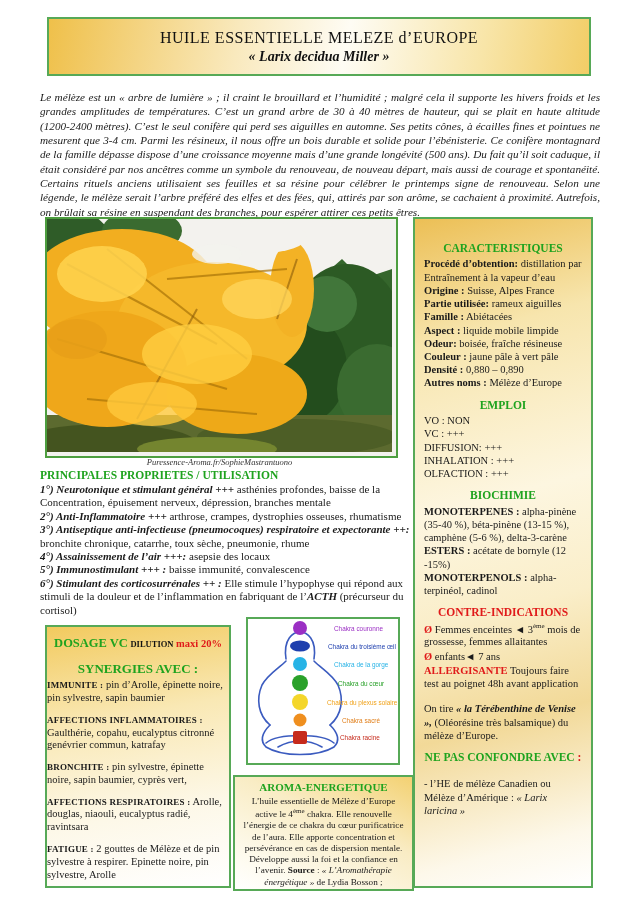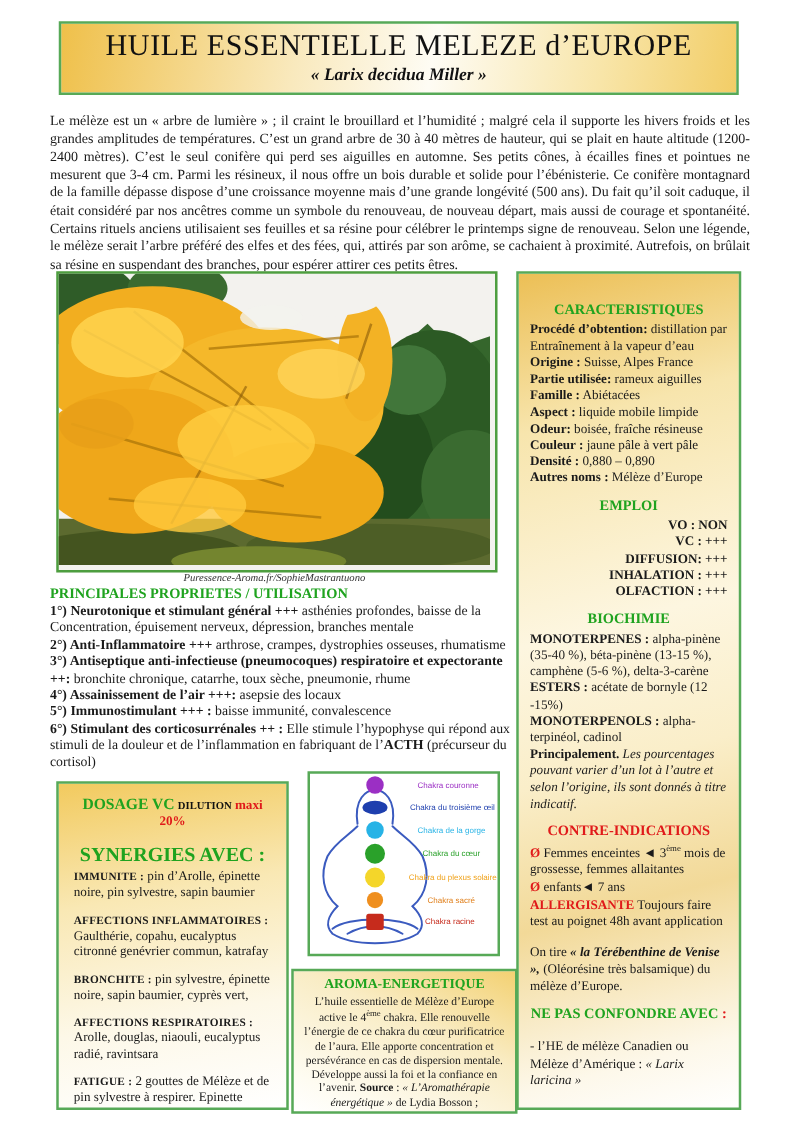--- a/index.html
+++ b/index.html
@@ -4,53 +4,53 @@
 <style>
   html,body{margin:0;padding:0;background:#ffffff;}
   .page{position:relative;width:637px;height:900px;background:#ffffff;
         font-family:"Liberation Serif", serif;color:#1a1a1a;overflow:hidden;}
 
   
   .header-box{position:absolute;left:47px;top:17px;width:540px;height:55px;
     border:2px solid #57a957;
     background:linear-gradient(100deg,#efc04a 0%,#f9e9bd 35%,#fefcf4 55%,#f8e5a8 80%,#f2cd66 100%);
     display:flex;flex-direction:column;align-items:center;justify-content:center;}
-  .header-title{font-size:24px;letter-spacing:.5px;color:#111;font-family:Liberation Serif, serif;}
+  .header-title{font-size:16px;letter-spacing:.5px;color:#111;font-family:Liberation Serif, serif;}
   .header-sub{font-size:14px;font-style:italic;font-weight:700;margin-top:2px;color:#111;}
 
   
   .intro{position:absolute;left:40px;top:90px;width:560px;font-size:11.2px;
-         line-height:1.28;text-align:justify;}
+         line-height:1.28;text-align:justify;font-style:italic;}
 
   
   .photo{position:absolute;left:45px;top:217px;width:349px;height:237px;
          border:2px solid #4d9e3f;background:#f3f2ee;}
   .photo svg{display:block;}
   .photo-caption{position:absolute;left:45px;top:457px;width:349px;text-align:center;
          font-size:8.5px;font-style:italic;color:#333;}
 
   
   .props{position:absolute;left:40px;top:468px;width:374px;font-size:11px;line-height:1.22;}
   .props .head{color:#1fa31f;font-weight:bold;font-size:11.5px;margin-bottom:1px;}
-  .props b{font-weight:bold;}
+  .props b{font-weight:bold;font-style:italic;}
 
   
   .g{color:#1fa31f;font-weight:bold;}
   .r{color:#e01a1a;font-weight:bold;}
 
   
   .left-box{position:absolute;left:45px;top:625px;width:186px;height:263px;
     border:2px solid #57a957;box-sizing:border-box;
     background:linear-gradient(170deg,#f2ca5e 0%,#f9e8b4 35%,#fdf8e8 70%,#ffffff 100%);
-    padding:9px 12px;font-size:10.5px;line-height:1.22;overflow:hidden;}
+    padding:9px 0;font-size:10.5px;line-height:1.22;overflow:hidden;}
   .dosage-line{text-align:center;margin-bottom:10px;}
   .dosage-line .t{font-size:12.5px;}
   .dosage-line .dil{font-size:8.5px;font-weight:bold;color:#111;}
   .dosage-line .mx{font-size:10.5px;}
-  .syn-head{text-align:center;font-size:16px;margin-bottom:2px;}
+  .syn-head{text-align:center;font-size:13px;margin-bottom:2px;}
   .syn-item{margin-bottom:9px;}
   .syn-item .lbl{font-weight:bold;font-size:9px;letter-spacing:.2px;}
 
   
   .chakra-box{position:absolute;left:246px;top:617px;width:154px;height:148px;
     border:2px solid #57a957;box-sizing:border-box;background:#ffffff;}
   .chakra-label{position:absolute;font-size:6.4px;white-space:nowrap;
     font-family:"Liberation Sans", sans-serif;}
 
   
@@ -61,21 +61,21 @@
   .aroma-box .head{font-size:11px;margin-bottom:1px;}
 
   
   .right-box{position:absolute;left:413px;top:217px;width:180px;height:671px;
     border:2px solid #57a957;box-sizing:border-box;
     background:linear-gradient(165deg,#ecbf55 0%,#f7e5ad 18%,#fdf6e0 42%,#faeec9 58%,#f2d998 74%,#fdf8ea 92%,#ffffff 100%);
     padding:6px 9px;font-size:10.5px;line-height:1.26;overflow:hidden;}
   .sec-head{text-align:center;font-size:11.5px;margin:8px 0 2px;}
   .sec-head.first{margin-top:16px;}
   .row b{font-weight:bold;}
-  .emploi-line{text-align:right;font-weight:bold;}
+  .emploi-line{text-align:left;font-weight:normal;}
   .bio-note i{font-style:italic;}
   .contra p{margin:0 0 1px;}
   .spacer{height:11px;}
   sup{font-size:7px;}
 </style>
 </head>
 <body>
 
 <div class="page">
 
@@ -200,21 +200,20 @@
     <div class="emploi-line">VO : NON</div>
     <div class="emploi-line">VC : +++</div>
     <div class="emploi-line">DIFFUSION: +++</div>
     <div class="emploi-line">INHALATION : +++</div>
     <div class="emploi-line">OLFACTION : +++</div>
 
     <div class="g sec-head">BIOCHIMIE</div>
     <div class="row"><b>MONOTERPENES :</b><span> alpha-pinène (35-40 %), béta-pinène (13-15 %), camphène (5-6 %), delta-3-carène</span></div>
     <div class="row"><b>ESTERS :</b><span> acétate de bornyle (12 -15%)</span></div>
     <div class="row"><b>MONOTERPENOLS :</b><span> alpha-terpinéol, cadinol</span></div>
-    <div class="bio-note"><b>Principalement.</b><i> Les pourcentages pouvant varier d’un lot à l’autre et selon l’origine, ils sont donnés à titre indicatif.</i></div>
 
     <div class="r sec-head">CONTRE-INDICATIONS</div>
     <div class="contra">
       <p><span class="r">Ø</span><span> Femmes enceintes ◄ 3</span><sup>ème</sup><span> mois de grossesse, femmes allaitantes</span></p>
       <p><span class="r">Ø</span><span> enfants◄ 7 ans</span></p>
       <p><span class="r">ALLERGISANTE</span><span> Toujours faire test au poignet 48h avant application</span></p>
       <div class="spacer"></div>
       <p><span>On tire </span><b><i>« la Térébenthine de Venise »,</i></b><span> (Oléorésine très balsamique) du mélèze d’Europe.</span></p>
     </div>
 

